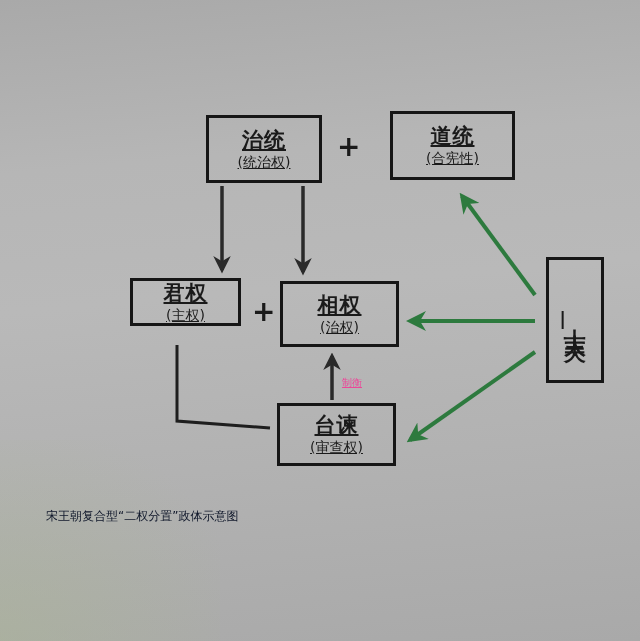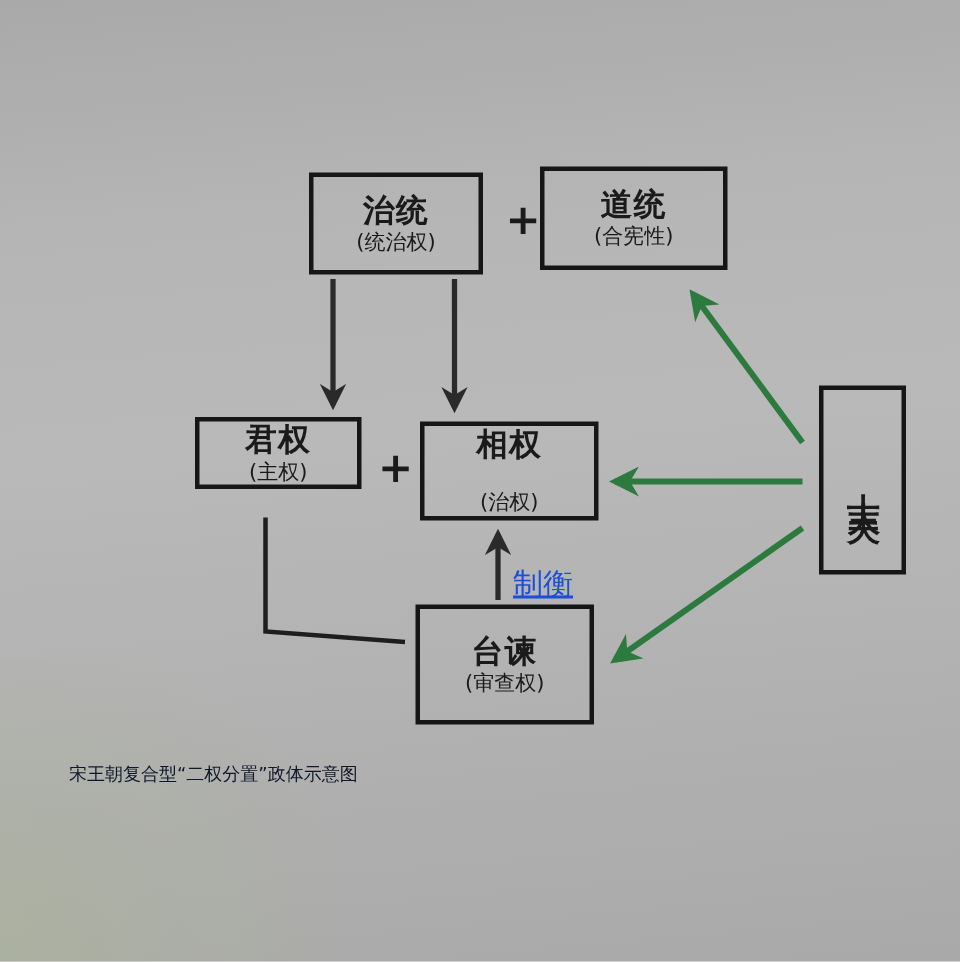--- a/index.html
+++ b/index.html
@@ -26,20 +26,21 @@
     .box {
       position: absolute;
       box-sizing: border-box;
       border: 3px solid #161616;
       background: transparent;
       display: flex;
       flex-direction: column;
       align-items: center;
       justify-content: center;
       color: #1a1a1a;
+      text-decoration: underline;
     }
     .box .main {
       font-size: 21px;
       font-weight: bold;
       letter-spacing: 1px;
       line-height: 1.15;
     }
     .box .sub {
       font-size: 14px;
       line-height: 1.2;
@@ -53,22 +54,22 @@
     }
     .plus {
       position: absolute;
       font-size: 28px;
       font-weight: bold;
       color: #1a1a1a;
       line-height: 1;
     }
     .label {
       position: absolute;
-      font-size: 20px;
-      color: #1d4ed8;
+      font-size: 10px;
+      color: #ec4899;
       text-decoration: underline;
     }
     .caption {
       position: absolute;
       left: 46px;
       top: 508px;
       font-size: 12px;
       color: #0f172a;
     }
     svg.arrows {
@@ -110,40 +111,40 @@
   <line x1="535" y1="352" x2="410" y2="440" stroke="#2d7a3e" stroke-width="4" marker-end="url(#head-green)"></line>
 </svg>
 
 <div class="box" style="left:206px; top:115px; width:116px; height:68px;">
   <span class="main">治统</span>
   <span class="sub">(统治权)</span>
 </div>
 
 <span class="plus" style="left:337px; top:133px;">+</span>
 
-<div class="box" style="left:360px; top:111px; width:125px; height:69px;">
+<div class="box" style="left:390px; top:111px; width:125px; height:69px;">
   <span class="main">道统</span>
   <span class="sub">(合宪性)</span>
 </div>
 
 <div class="box" style="left:130px; top:278px; width:111px; height:48px;">
   <span class="main">君权</span>
   <span class="sub">(主权)</span>
 </div>
 
 <span class="plus" style="left:252px; top:298px;">+</span>
 
-<div class="box" style="left:280px; top:281px; width:119px; height:66px;justify-content:space-between;">
+<div class="box" style="left:280px; top:281px; width:119px; height:66px;">
   <span class="main">相权</span>
   <span class="sub">(治权)</span>
 </div>
 
 <span class="label" style="left:342px; top:376px;">制衡</span>
 
-<div class="box" style="left:277px; top:403px; width:119px; height:80px;">
+<div class="box" style="left:277px; top:403px; width:119px; height:63px;">
   <span class="main">台谏</span>
   <span class="sub">(审查权)</span>
 </div>
 
 <div class="box vertical" style="left:546px; top:257px; width:58px; height:126px;">
   <span class="main">士大夫</span>
 </div>
 
 <div class="caption">宋王朝复合型“二权分置”政体示意图</div>
 

